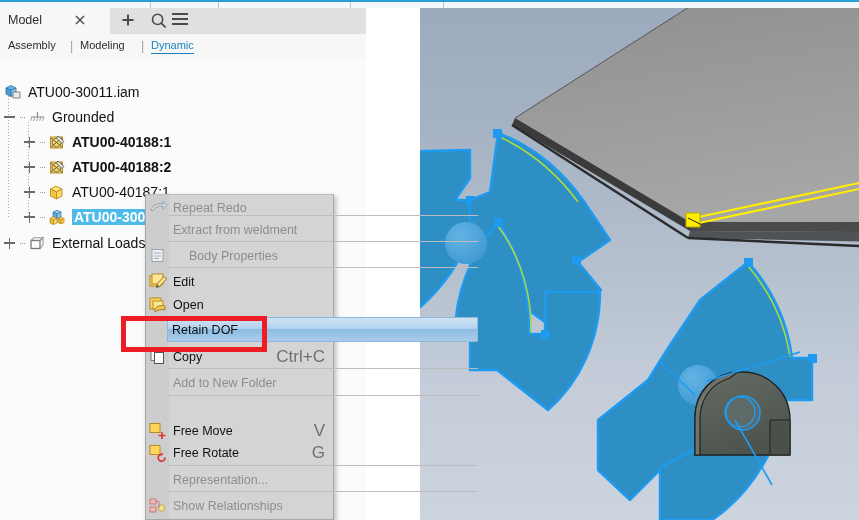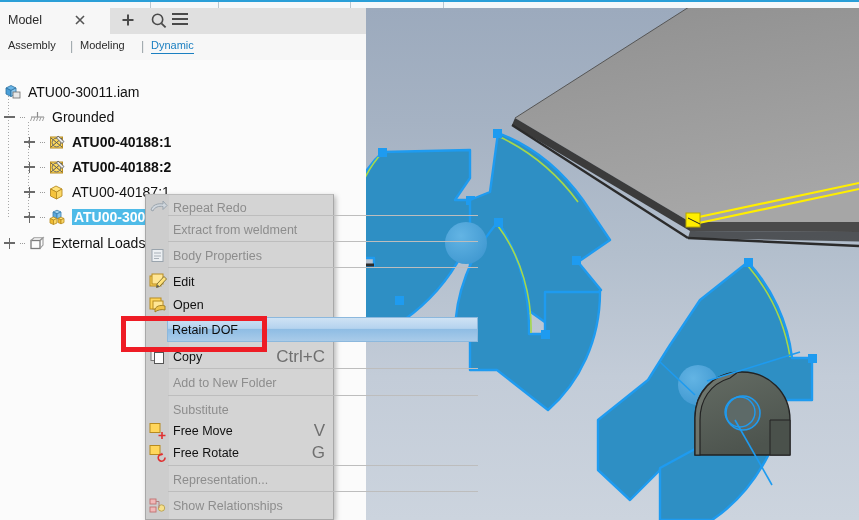--- a/index.html
+++ b/index.html
@@ -10,21 +10,21 @@
     -webkit-font-smoothing:antialiased;
   }
   #app{position:absolute;inset:0;width:859px;height:520px;overflow:hidden;}
 
   
   .ribbon-strip{position:absolute;left:0;top:0;width:859px;height:8px;background:#f5f8fa;}
   .ribbon-strip .rline{position:absolute;left:0;top:0;width:859px;height:2px;background:#2a9fd8;}
   .ribbon-strip .rsep{position:absolute;top:2px;width:1px;height:6px;background:#b9c7d0;}
 
   
-  .browser-panel{position:absolute;left:0;top:8px;width:366px;height:512px;background:#ffffff;}
+  .browser-panel{position:absolute;left:0;top:8px;width:420px;height:512px;background:#ffffff;}
   .tabbar{position:absolute;left:0;top:0;width:366px;height:26px;background:#e0e0e0;}
   .tab-active{position:absolute;left:0;top:0;width:110px;height:26px;background:#f7f7f7;}
   .tab-label{position:absolute;left:8px;top:5px;font-size:12.5px;color:#2b2b2b;}
   .tab-close{position:absolute;left:73px;top:4px;width:14px;height:16px;cursor:default;}
   .tab-close svg{display:block;}
   .tab-plus{position:absolute;left:119px;top:3px;width:18px;height:18px;}
   .tab-search{position:absolute;left:150px;top:4px;width:18px;height:18px;}
   .tab-menu{position:absolute;left:172px;top:5px;width:16px;height:16px;}
   .tab-menu i{display:block;height:1.6px;background:#4a4a4a;margin-bottom:3.4px;width:16px;}
 
@@ -337,21 +337,21 @@
       <span class="mi-txt">Repeat Redo</span>
     </div>
     <div class="msep" style="top:21px;"></div>
 
     <div class="mi dis" style="top:24px;">
       <span class="mi-ico"></span>
       <span class="mi-txt">Extract from weldment</span>
     </div>
     <div class="msep" style="top:47px;"></div>
 
-    <div class="mi dis" style="top:50px;">
+    <div class="mi dis" style="top:50px;gap:16px;">
       <span class="mi-ico">
         <svg width="23" height="23" viewBox="0 0 23 23">
             <rect x="6" y="5.5" width="11" height="12" fill="#eceff2" stroke="#9aa4ad" stroke-width="1"></rect>
             <path d="M8 9 H15 M8 12 H15 M8 14.5 H13" stroke="#a8b0b8" stroke-width="1"></path>
           </svg>
       </span>
       <span class="mi-txt">Body Properties</span>
     </div>
     <div class="msep" style="top:73px;"></div>
 
@@ -393,24 +393,20 @@
       <span class="mi-acc">Ctrl+C</span>
     </div>
     <div class="msep" style="top:174px;"></div>
 
     <div class="mi dis" style="top:177px;">
       <span class="mi-ico"></span>
       <span class="mi-txt">Add to New Folder</span>
     </div>
     <div class="msep" style="top:201px;"></div>
 
-    <div class="mi dis" style="top:204px;">
-      <span class="mi-ico"></span>
-      <span class="mi-txt">Substitute</span>
-    </div>
 
     <div class="mi en" style="top:225px;">
       <span class="mi-ico">
         <svg width="23" height="23" viewBox="0 0 23 23">
           <rect x="4" y="4.5" width="10" height="9" fill="#ffd65c" stroke="#b88b20" stroke-width="1"></rect>
           <path d="M12.5 16.5 H19.5 M16 13 V20" stroke="#e03030" stroke-width="1.6"></path>
         </svg>
       </span>
       <span class="mi-txt">Free Move</span>
       <span class="mi-acc">V</span>

